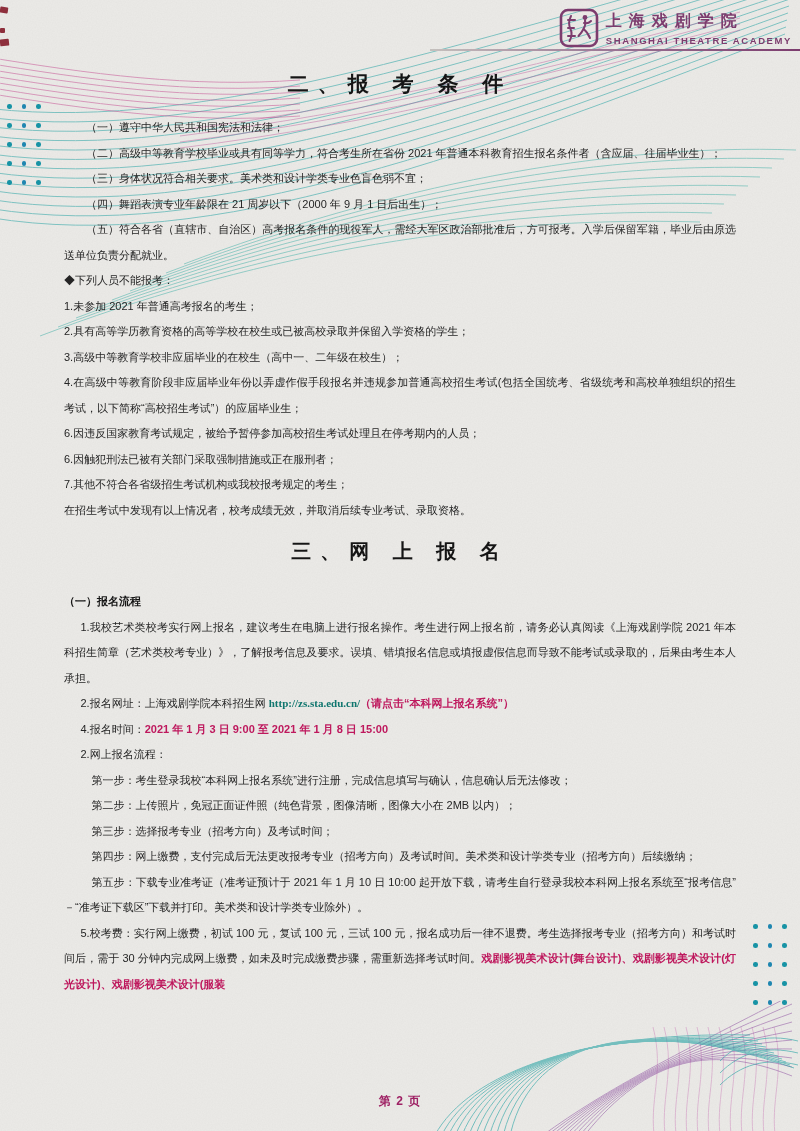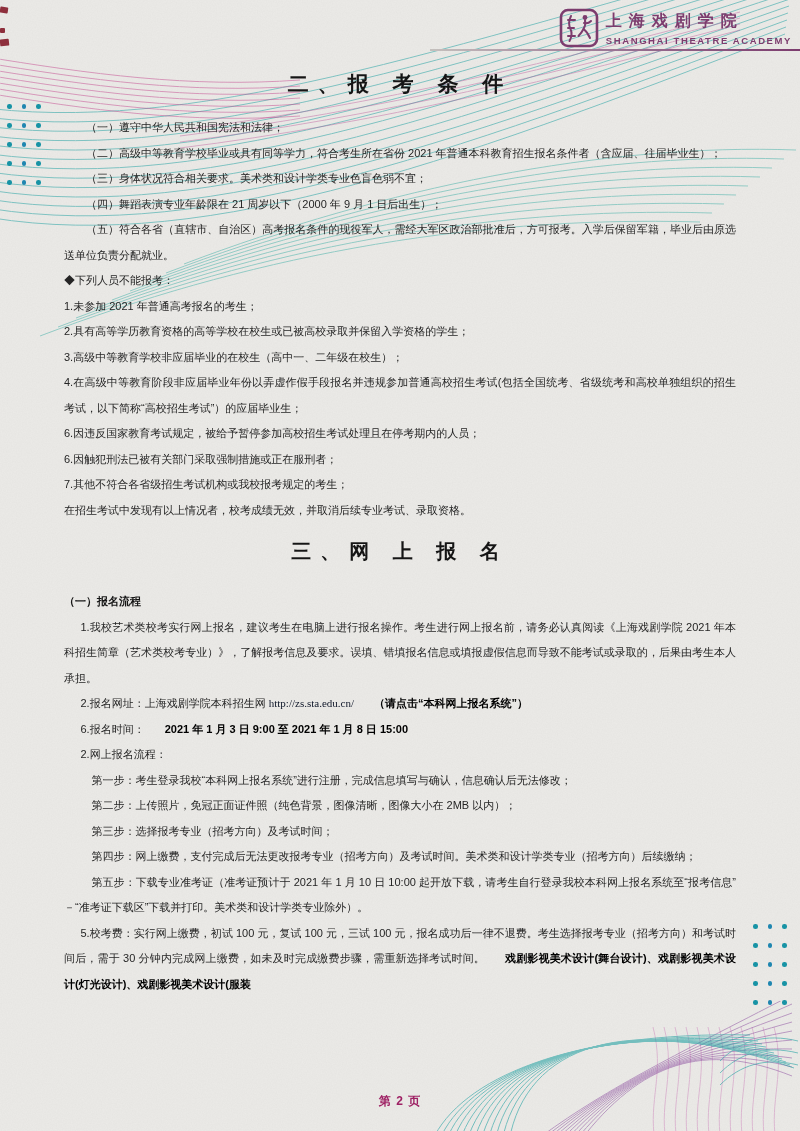--- a/index.html
+++ b/index.html
@@ -38,22 +38,22 @@
   .content{position:absolute;left:64px;right:64px;top:64px;z-index:3;}
   h1.sec{font-size:21px;font-weight:bold;color:#151515;text-align:center;
     letter-spacing:9px;margin:6px 0 17px 0;}
   h2.sec{font-size:20px;font-weight:bold;color:#151515;text-align:center;
     letter-spacing:9px;margin:15px 0 24px 0;}
   p{margin:0;font-size:11px;line-height:25.5px;text-align:justify;}
   .indent-2{text-indent:2em;}
   .indent-15{text-indent:1.5em;}
   .indent-25{text-indent:2.5em;}
   .sub-head{font-weight:bold;color:#151515;margin-top:2px;}
-  .red{color:#000000;font-weight:bold;padding-left:20px;}
-  .url{color:#0f172a;font-weight:normal;font-family:"Liberation Serif", serif;}
+  .red{color:#be185d;font-weight:bold;}
+  .url{color:#0f766e;font-weight:bold;font-family:"Liberation Serif", serif;}
   
   .footer{position:absolute;bottom:21px;left:0;width:100%;text-align:center;z-index:3;
     color:#9e2164;font-size:12px;font-weight:bold;letter-spacing:1px;}
 </style>
 </head>
 <body>
 
 <svg class="noise" width="800" height="1131" aria-hidden="true">
   <filter id="pnoise">
       <feTurbulence type="fractalNoise" baseFrequency="0.8" numOctaves="2" stitchTiles="stitch"></feTurbulence>
@@ -228,21 +228,21 @@
   <p>6.因违反国家教育考试规定，被给予暂停参加高校招生考试处理且在停考期内的人员；</p>
   <p>6.因触犯刑法已被有关部门采取强制措施或正在服刑者；</p>
   <p>7.其他不符合各省级招生考试机构或我校报考规定的考生；</p>
   <p>在招生考试中发现有以上情况者，校考成绩无效，并取消后续专业考试、录取资格。</p>
 
   <h2 class="sec">三、网 上 报 名</h2>
 
   <p class="sub-head">（一）报名流程</p>
   <p class="indent-15">1.我校艺术类校考实行网上报名，建议考生在电脑上进行报名操作。考生进行网上报名前，请务必认真阅读《上海戏剧学院 2021 年本科招生简章（艺术类校考专业）》，了解报考信息及要求。误填、错填报名信息或填报虚假信息而导致不能考试或录取的，后果由考生本人承担。</p>
   <p class="indent-15"><span>2.报名网址：上海戏剧学院本科招生网 </span><span class="url">http://zs.sta.edu.cn/</span><span class="red">（请点击“本科网上报名系统”）</span></p>
-  <p class="indent-15"><span>6.报名时间：</span><span class="red">2021 年 1 月 3 日 9:00 至 2021 年 1 月 8 日 15:00</span></p>
+  <p class="indent-15"><span>4.报名时间：</span><span class="red">2021 年 1 月 3 日 9:00 至 2021 年 1 月 8 日 15:00</span></p>
   <p class="indent-15">2.网上报名流程：</p>
 
   <p class="indent-25">第一步：考生登录我校“本科网上报名系统”进行注册，完成信息填写与确认，信息确认后无法修改；</p>
   <p class="indent-25">第二步：上传照片，免冠正面证件照（纯色背景，图像清晰，图像大小在 2MB 以内）；</p>
   <p class="indent-25">第三步：选择报考专业（招考方向）及考试时间；</p>
   <p class="indent-25">第四步：网上缴费，支付完成后无法更改报考专业（招考方向）及考试时间。美术类和设计学类专业（招考方向）后续缴纳；</p>
   <p class="indent-25">第五步：下载专业准考证（准考证预计于 2021 年 1 月 10 日 10:00 起开放下载，请考生自行登录我校本科网上报名系统至“报考信息”－“准考证下载区”下载并打印。美术类和设计学类专业除外）。</p>
 
   <p class="indent-15"><span>5.校考费：实行网上缴费，初试 100 元，复试 100 元，三试 100 元，报名成功后一律不退费。考生选择报考专业（招考方向）和考试时间后，需于 30 分钟内完成网上缴费，如未及时完成缴费步骤，需重新选择考试时间。</span><span class="red">戏剧影视美术设计(舞台设计)、戏剧影视美术设计(灯光设计)、戏剧影视美术设计(服装</span></p>
 </div>

